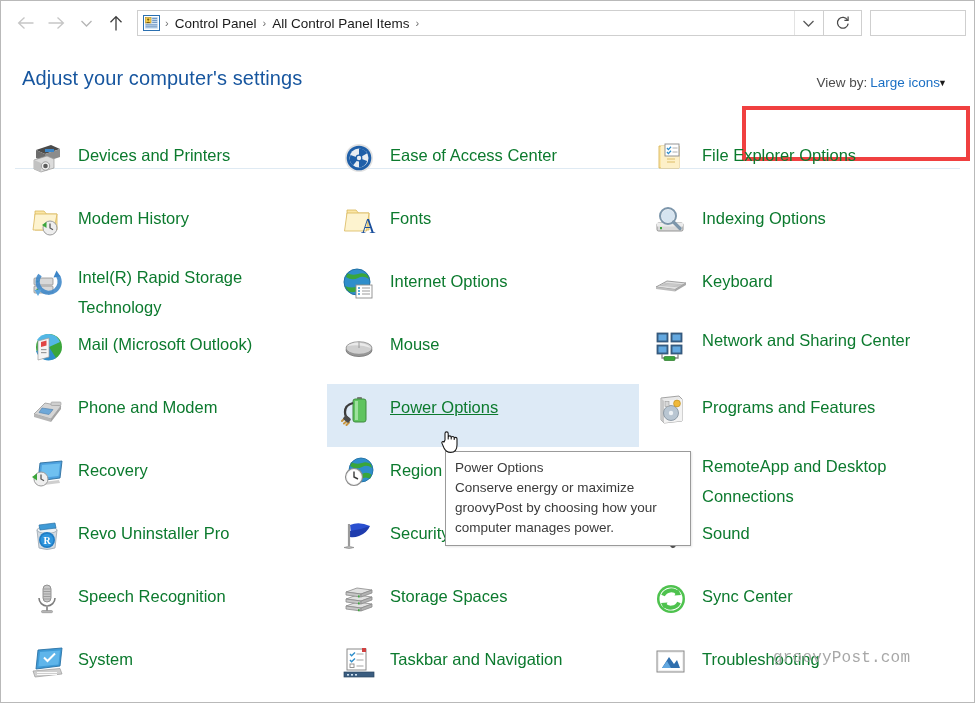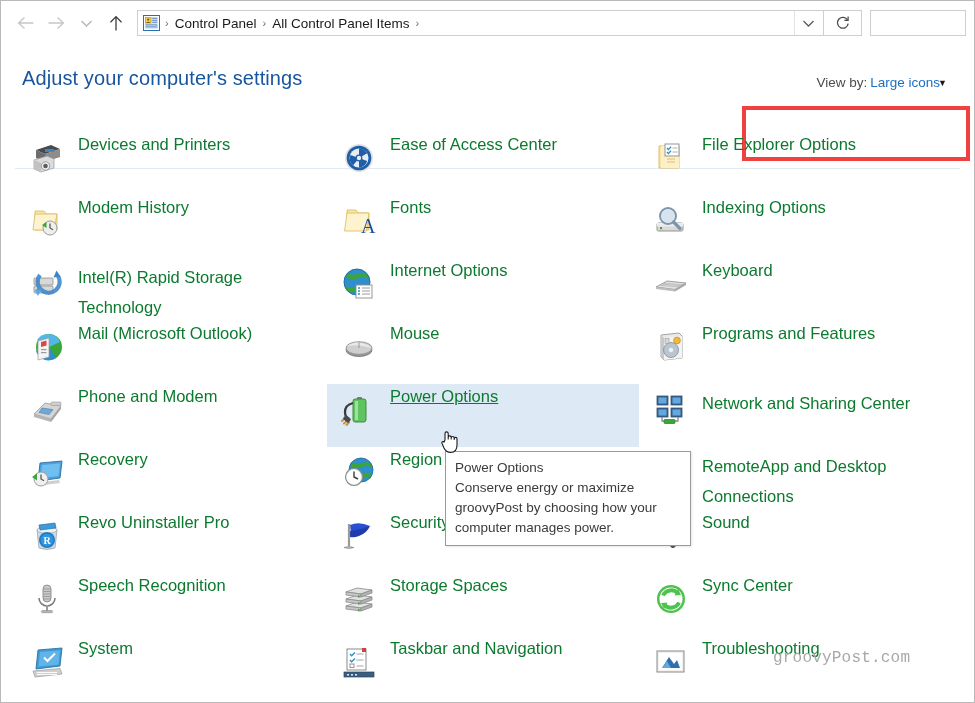--- a/index.html
+++ b/index.html
@@ -176,20 +176,21 @@
     width:36px;height:36px;
     flex:0 0 36px;
     margin-top:8px;
     margin-right:13px;
     position:relative;
   }
   .label{
     color:#0c7a2e;
     font-size:16.5px;
     line-height:25px;
+    margin-top:11px;
     max-width:232px;
   }
   .item.hover .label{
     text-decoration:underline;
   }
   .item.two .label{
     line-height:30px;
     margin-top:4px;
   }
 
@@ -619,55 +620,55 @@
             <path d="M3 21 L22 23.5 L22 25.5 L3 23 Z" fill="#bdbdbd"></path>
             <path d="M22 23.5 L33 17 L33 19 L22 25.5 Z" fill="#a8a8a8"></path>
             <g stroke="#9a9a9a" stroke-width="0.55" opacity="0.85">
               <path d="M7 19.3 L26 20.9 M9 18.2 L28 19.8 M11 17.2 L30 18.8"></path>
             </g>
           </svg>
         </span>
         <span class="label">Keyboard</span>
       </div>
 
-      <div class="item">
-        <span class="icon">
-          <svg width="36" height="36" viewBox="0 0 36 36">
-            <path d="M8 6 L26 4 L29 7 L29 29 L11 31 L8 28 Z" fill="#e9e9e9" stroke="#9a9a9a" stroke-width="0.9"></path>
-            <path d="M8 6 L11 9 L11 31 L8 28 Z" fill="#c8c8c8"></path>
-            <path d="M11 9 L29 7 L29 29 L11 31 Z" fill="#f3f3f3"></path>
-            <circle cx="18" cy="21" r="7.5" fill="#b9c6d2" stroke="#7f8d99" stroke-width="0.8"></circle>
-            <circle cx="18" cy="21" r="2.2" fill="#eef2f5"></circle>
-            <circle cx="24" cy="11.5" r="3.4" fill="#f0b93a" stroke="#c08f1e" stroke-width="0.7"></circle>
-            <rect x="12" y="9.5" width="4" height="5" fill="#d8d8d8" stroke="#9a9a9a" stroke-width="0.6"></rect>
-          </svg>
-        </span>
-        <span class="label">Programs and Features</span>
-      </div>
-
       <div class="item two">
         <span class="icon">
           <svg width="36" height="36" viewBox="0 0 36 36">
             <g stroke="#36506b" stroke-width="0.8">
               <rect x="4" y="4" width="11" height="9" fill="#2f6fae"></rect>
                 <rect x="5" y="5" width="9" height="7" fill="#63a8e0"></rect>
               <rect x="18" y="4" width="11" height="9" fill="#2f6fae"></rect>
                 <rect x="19" y="5" width="9" height="7" fill="#63a8e0"></rect>
               <rect x="4" y="16" width="11" height="9" fill="#2f6fae"></rect>
                 <rect x="5" y="17" width="9" height="7" fill="#63a8e0"></rect>
               <rect x="18" y="16" width="11" height="9" fill="#2f6fae"></rect>
                 <rect x="19" y="17" width="9" height="7" fill="#63a8e0"></rect>
             </g>
             <path d="M9 25 V29 H25 V25" fill="none" stroke="#8a8a8a" stroke-width="1.3"></path>
             <rect x="11" y="27.5" width="11" height="4" rx="1" fill="#3aa63a" stroke="#2a7a2a" stroke-width="0.7"></rect>
           </svg>
         </span>
         <span class="label">Network and Sharing Center</span>
       </div>
 
+      <div class="item">
+        <span class="icon">
+          <svg width="36" height="36" viewBox="0 0 36 36">
+            <path d="M8 6 L26 4 L29 7 L29 29 L11 31 L8 28 Z" fill="#e9e9e9" stroke="#9a9a9a" stroke-width="0.9"></path>
+            <path d="M8 6 L11 9 L11 31 L8 28 Z" fill="#c8c8c8"></path>
+            <path d="M11 9 L29 7 L29 29 L11 31 Z" fill="#f3f3f3"></path>
+            <circle cx="18" cy="21" r="7.5" fill="#b9c6d2" stroke="#7f8d99" stroke-width="0.8"></circle>
+            <circle cx="18" cy="21" r="2.2" fill="#eef2f5"></circle>
+            <circle cx="24" cy="11.5" r="3.4" fill="#f0b93a" stroke="#c08f1e" stroke-width="0.7"></circle>
+            <rect x="12" y="9.5" width="4" height="5" fill="#d8d8d8" stroke="#9a9a9a" stroke-width="0.6"></rect>
+          </svg>
+        </span>
+        <span class="label">Programs and Features</span>
+      </div>
+
       <div class="item two">
         <span class="icon">
           <svg width="36" height="36" viewBox="0 0 36 36">
             <rect x="4" y="7" width="17" height="13" rx="1" fill="#4da0de" stroke="#2e6f9e" stroke-width="0.9"></rect>
             <rect x="5.5" y="8.5" width="14" height="10" fill="#8fcdf2"></rect>
             <path d="M9 21 H16 L17 24 H8 Z" fill="#c6c6c6"></path>
             <rect x="18" y="15" width="14" height="11" rx="1" fill="#4da0de" stroke="#2e6f9e" stroke-width="0.9"></rect>
             <rect x="19.5" y="16.5" width="11" height="8" fill="#8fcdf2"></rect>
             <path d="M22 27 H28 L29 30 H21 Z" fill="#c6c6c6"></path>
           </svg>

